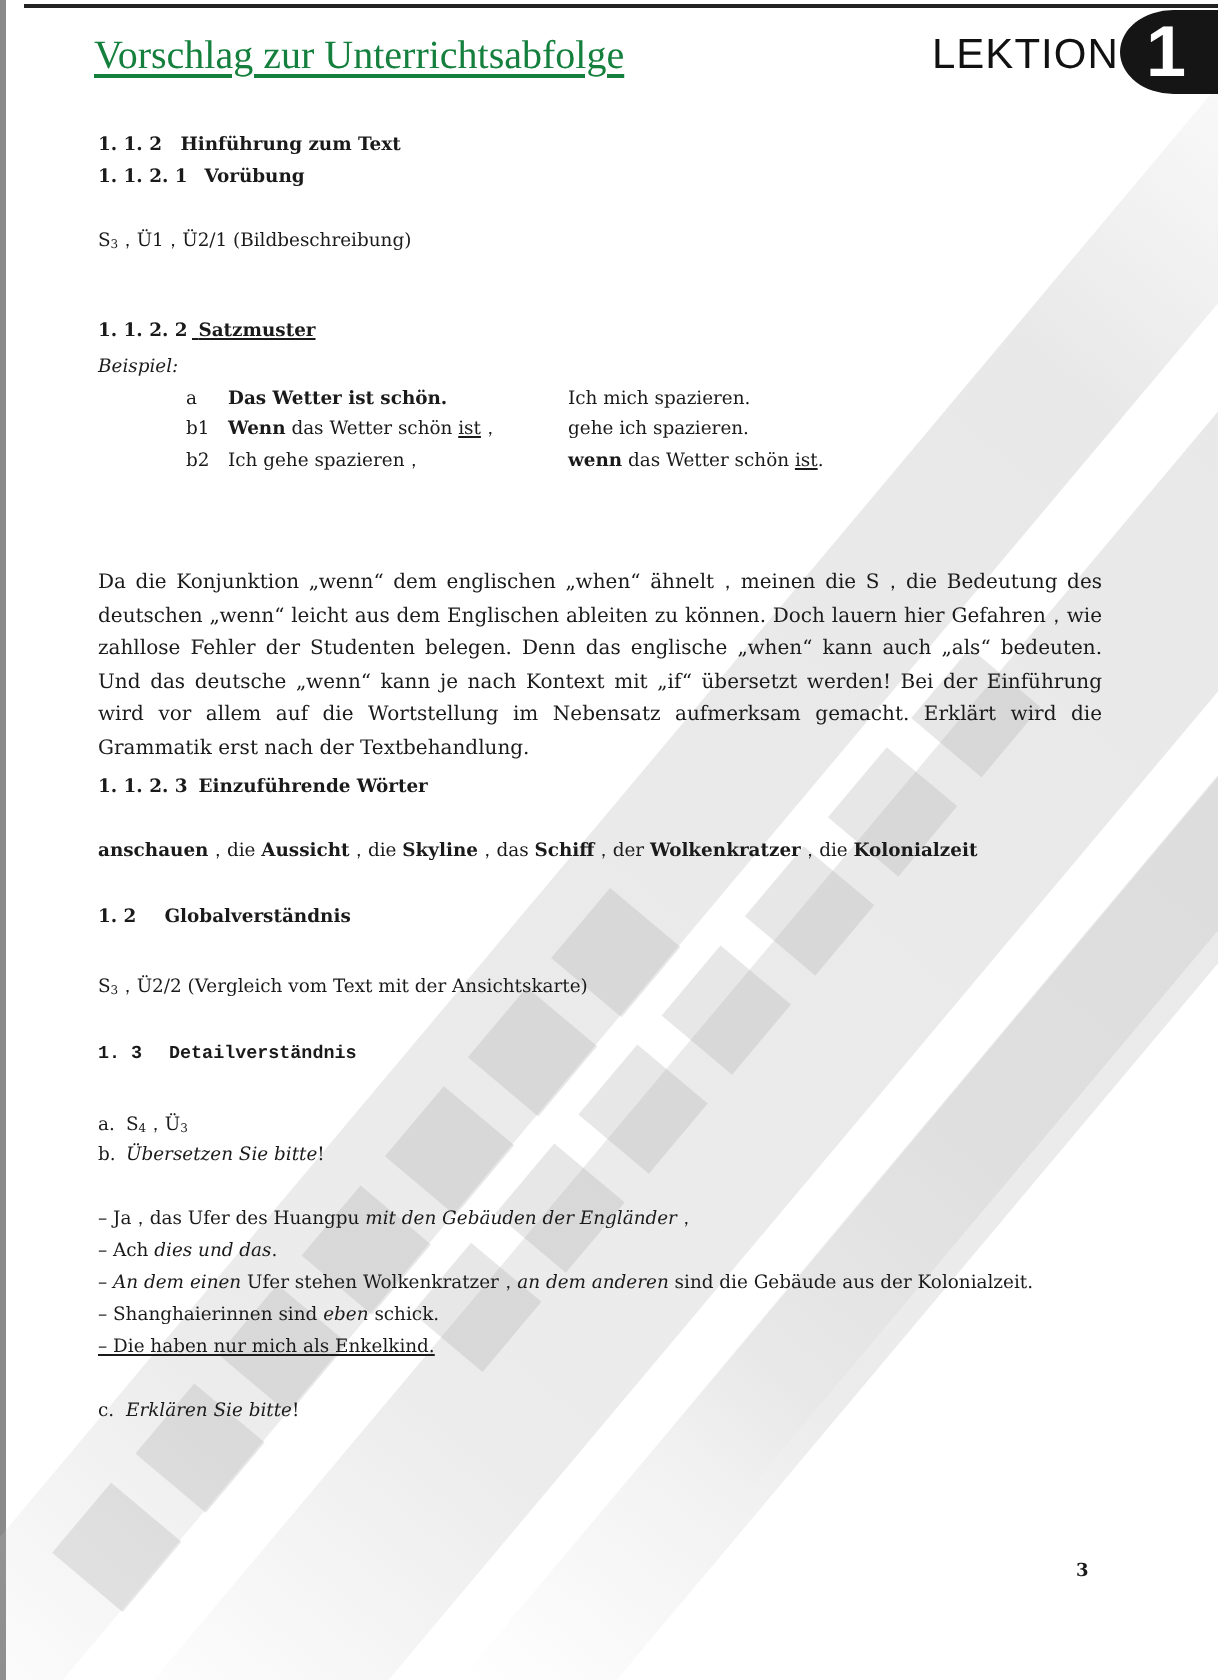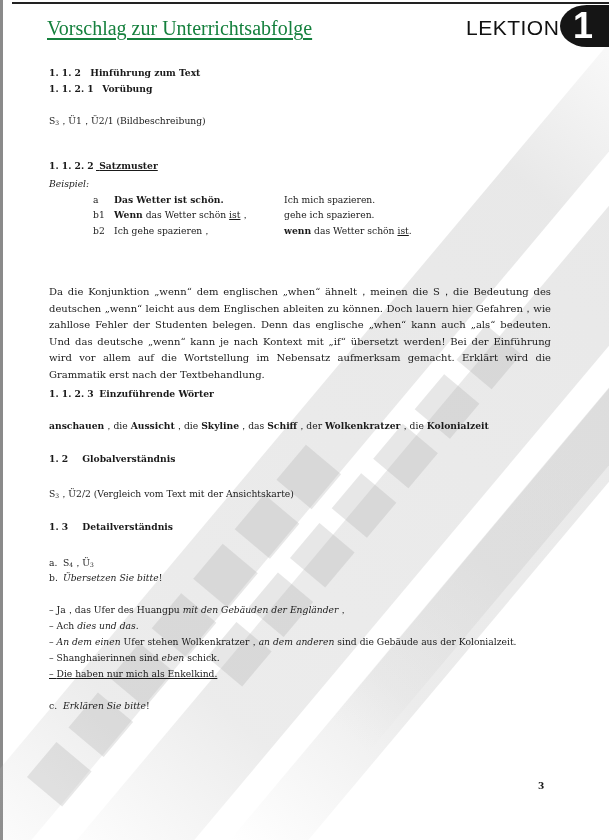--- a/index.html
+++ b/index.html
@@ -122,21 +122,21 @@
 
   <div class="t h" style="left:49px; top:453px;">
     <span class="num" style="width:30px;">1. 2</span>
     <span>Globalverständnis</span>
   </div>
 
   <div class="t" style="left:49px; top:488px;">
     <span>S</span><sub>3</sub><span>，Ü2/2 (Vergleich vom Text mit der Ansichtskarte)</span>
   </div>
 
-  <div class="t h" style="left:49px; top:521px;">
+  <div class="t h" style="left:49px; top:521px;font-family:Liberation Mono, monospace;">
     <span class="num" style="width:30px;">1. 3</span>
     <span>Detailverständnis</span>
   </div>
 
   <div class="t" style="left:49px; top:557px;">
     <span style="display:inline-block; width:14px;">a.</span><span>S</span><sub>4</sub><span>，</span><span>Ü</span><sub>3</sub>
   </div>
   <div class="t" style="left:49px; top:572px;">
     <span style="display:inline-block; width:14px;">b.</span><span class="i">Übersetzen Sie bitte</span><span>!</span>
   </div>

